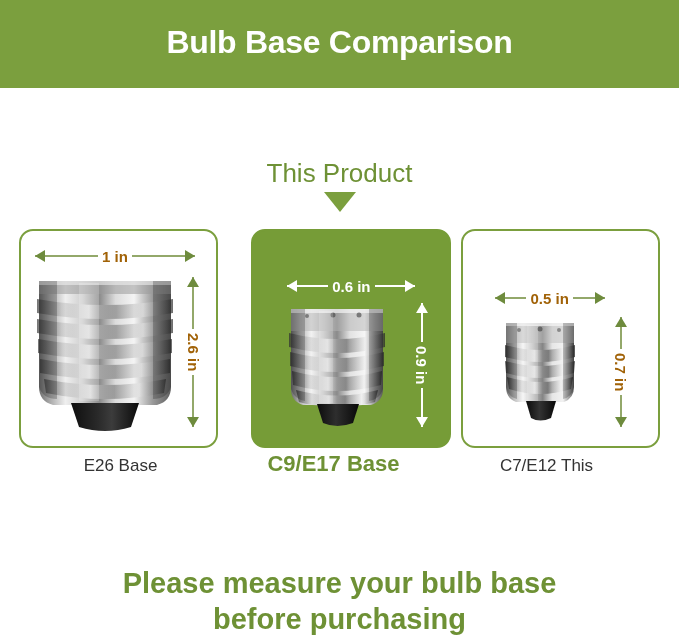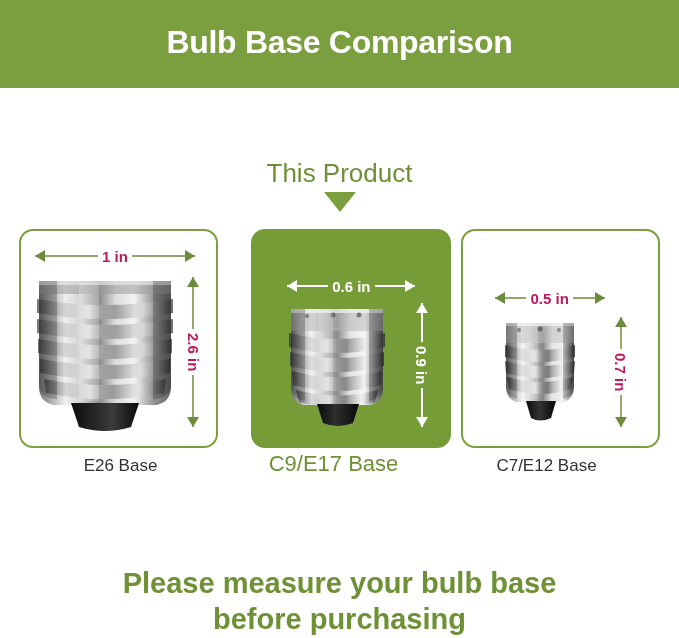--- a/index.html
+++ b/index.html
@@ -170,21 +170,21 @@
     top: 0;
     border-bottom: 10px solid currentColor;
   }
   .dim-v .bar.bottom::before {
     bottom: 0;
     border-top: 10px solid currentColor;
   }
 
   .olive { color: #6e8b3d; }
   .olive .bar { background: #93a86a; }
-  .olive .dim-text { color: #be185d; }
+  .olive .dim-text { color: #a16207; }
 
   .white { color: #ffffff; }
   .white .bar { background: #ffffff; }
   .white .dim-text { color: #ffffff; }
 
   
   #labels-row {
     position: absolute;
     left: 19px;
     top: 453px;
@@ -199,21 +199,21 @@
     line-height: 1;
   }
   .base-label.normal {
     color: #333333;
     font-size: 17px;
     padding-top: 4px;
   }
   .base-label.accent {
     color: #6e9135;
     font-size: 22px;
-    font-weight: normal;
+    font-weight: bold;
   }
 
   
   #footer-note {
     position: absolute;
     left: 0;
     top: 565px;
     width: 679px;
     text-align: center;
     color: #6e9135;
@@ -413,19 +413,19 @@
         <rect x="26" y="6" width="11" height="76" fill="#fff" opacity=".18"></rect>
         <path d="M25,82 L55,82 L50,99 Q39,104 30,99 Z" fill="url(#tip12)"></path>
       </svg>
     </div>
   </div>
 </div>
 
 <div id="labels-row">
   <div class="base-label normal">E26 Base</div>
   <div class="base-label accent">C9/E17 Base</div>
-  <div class="base-label normal">C7/E12 Base</div>
+  <div class="base-label normal">C7/E12 This</div>
 </div>
 
 <div id="footer-note">
   <span class="line">Please measure your bulb base</span>
   <span class="line">before purchasing</span>
 </div>
 
 </body></html>

